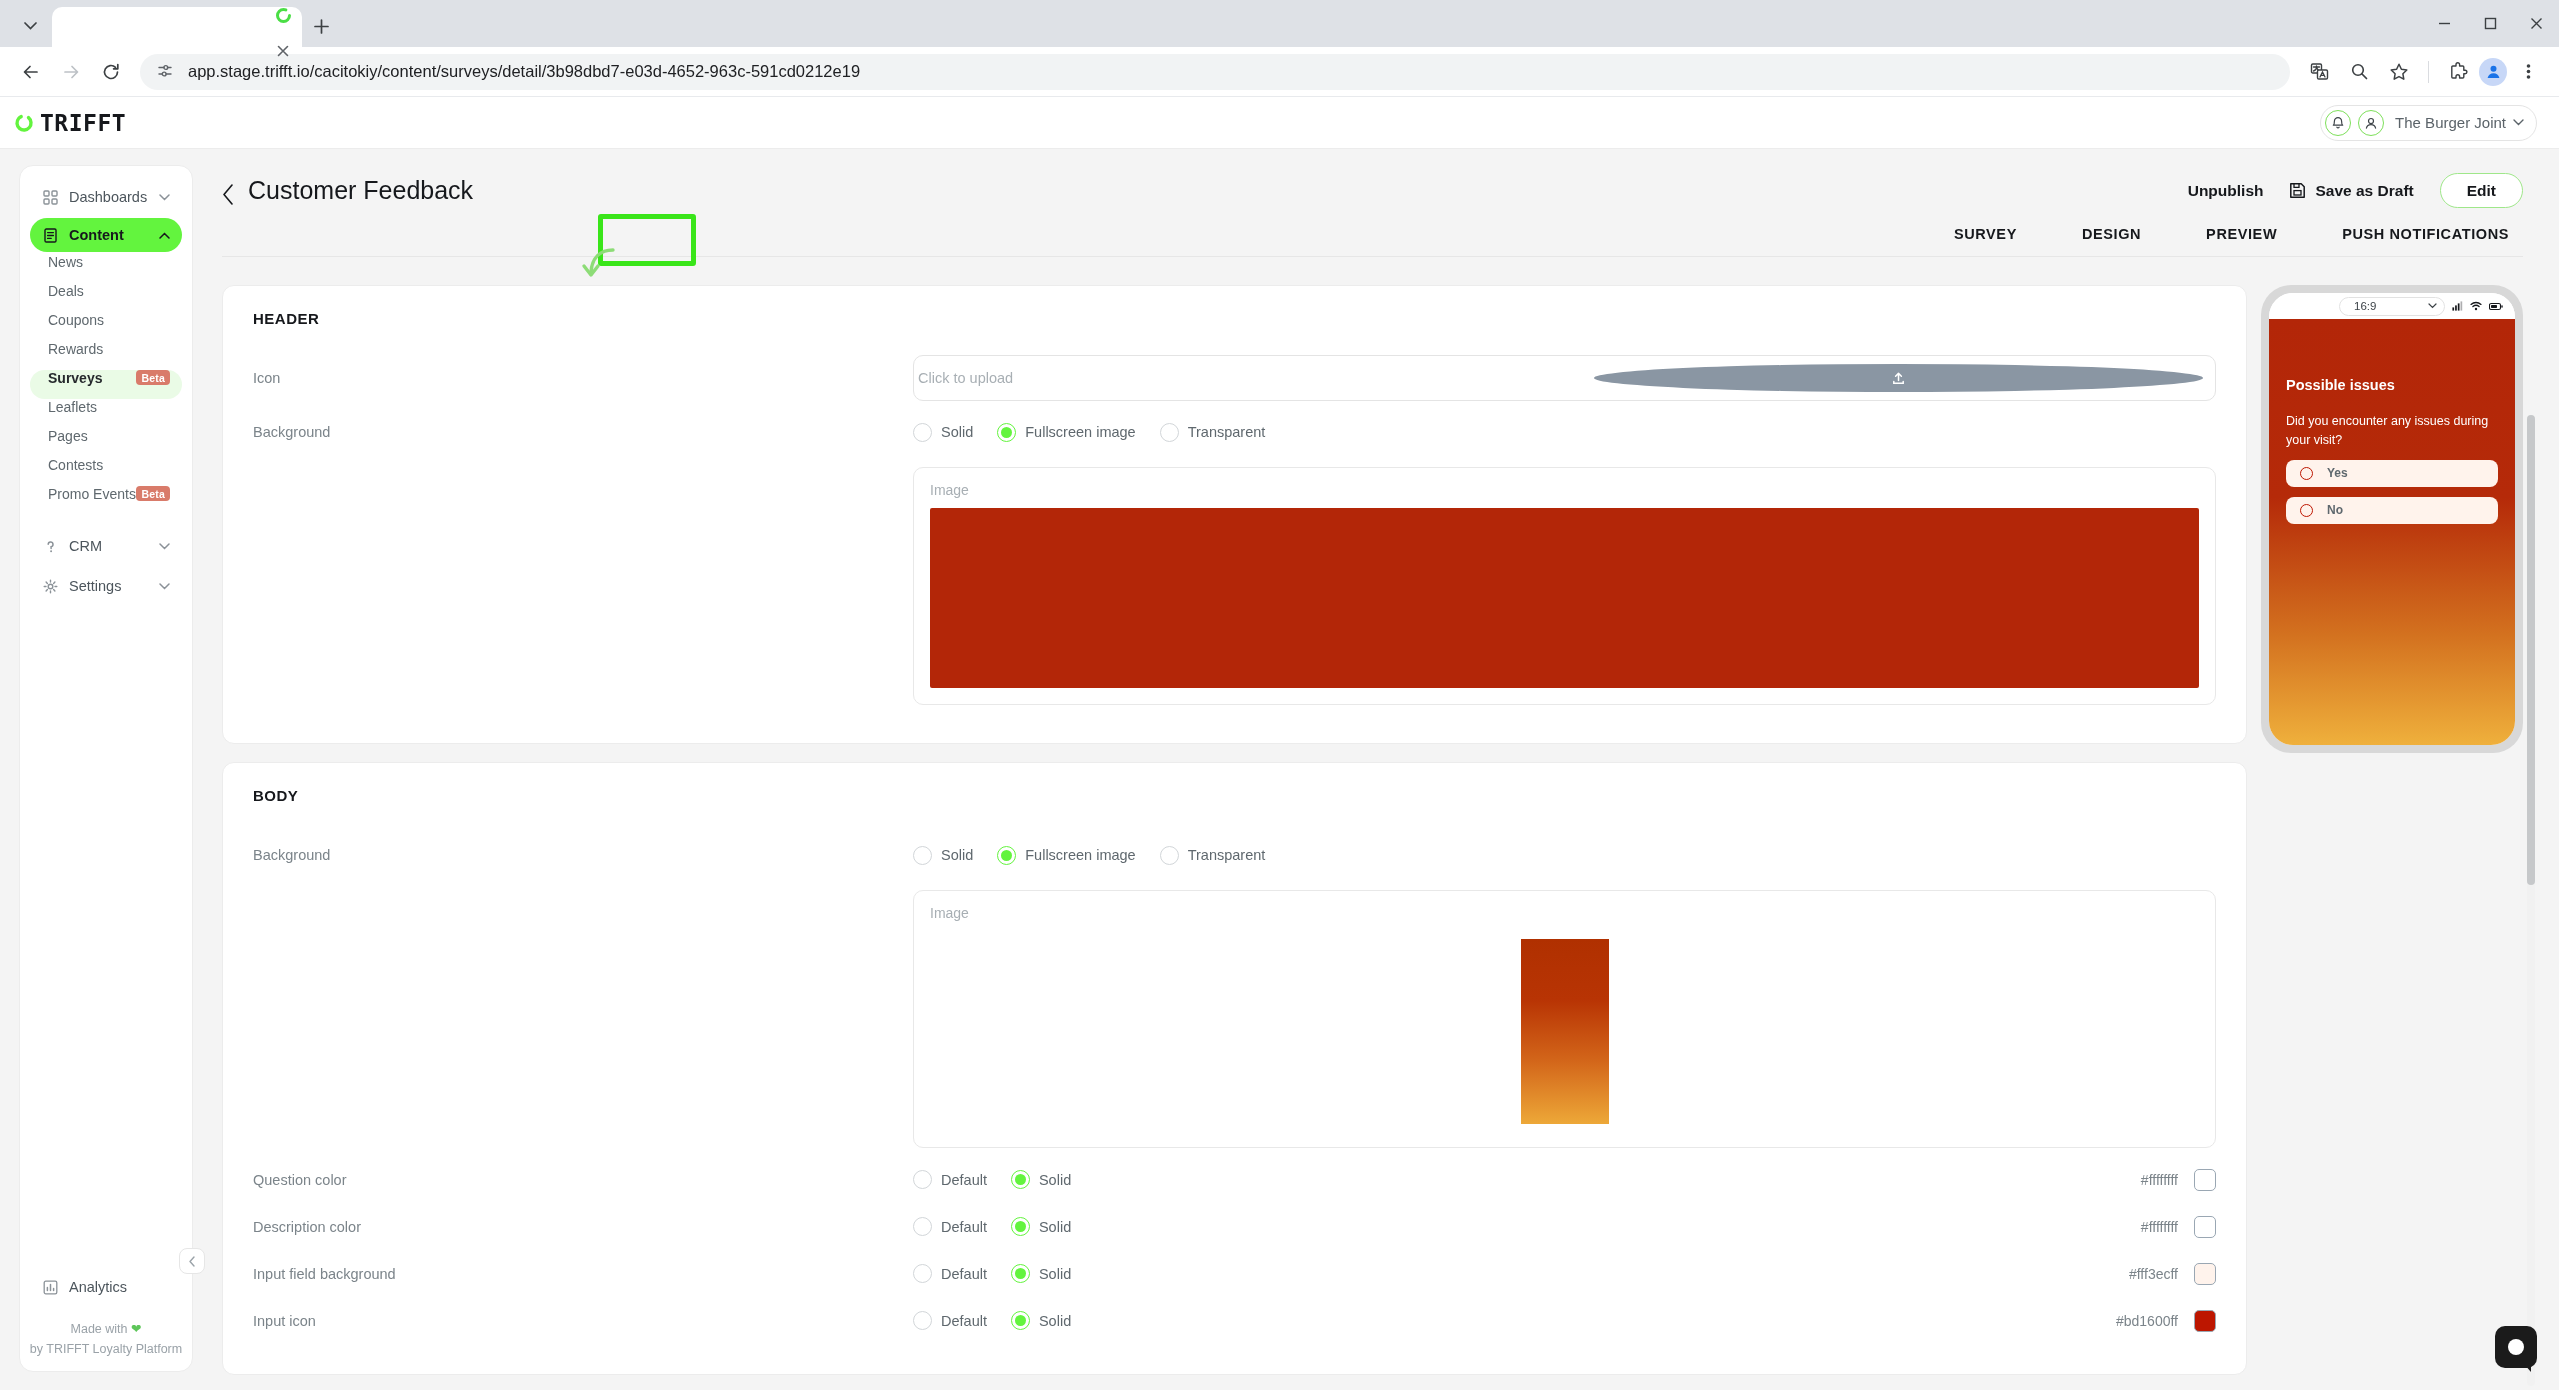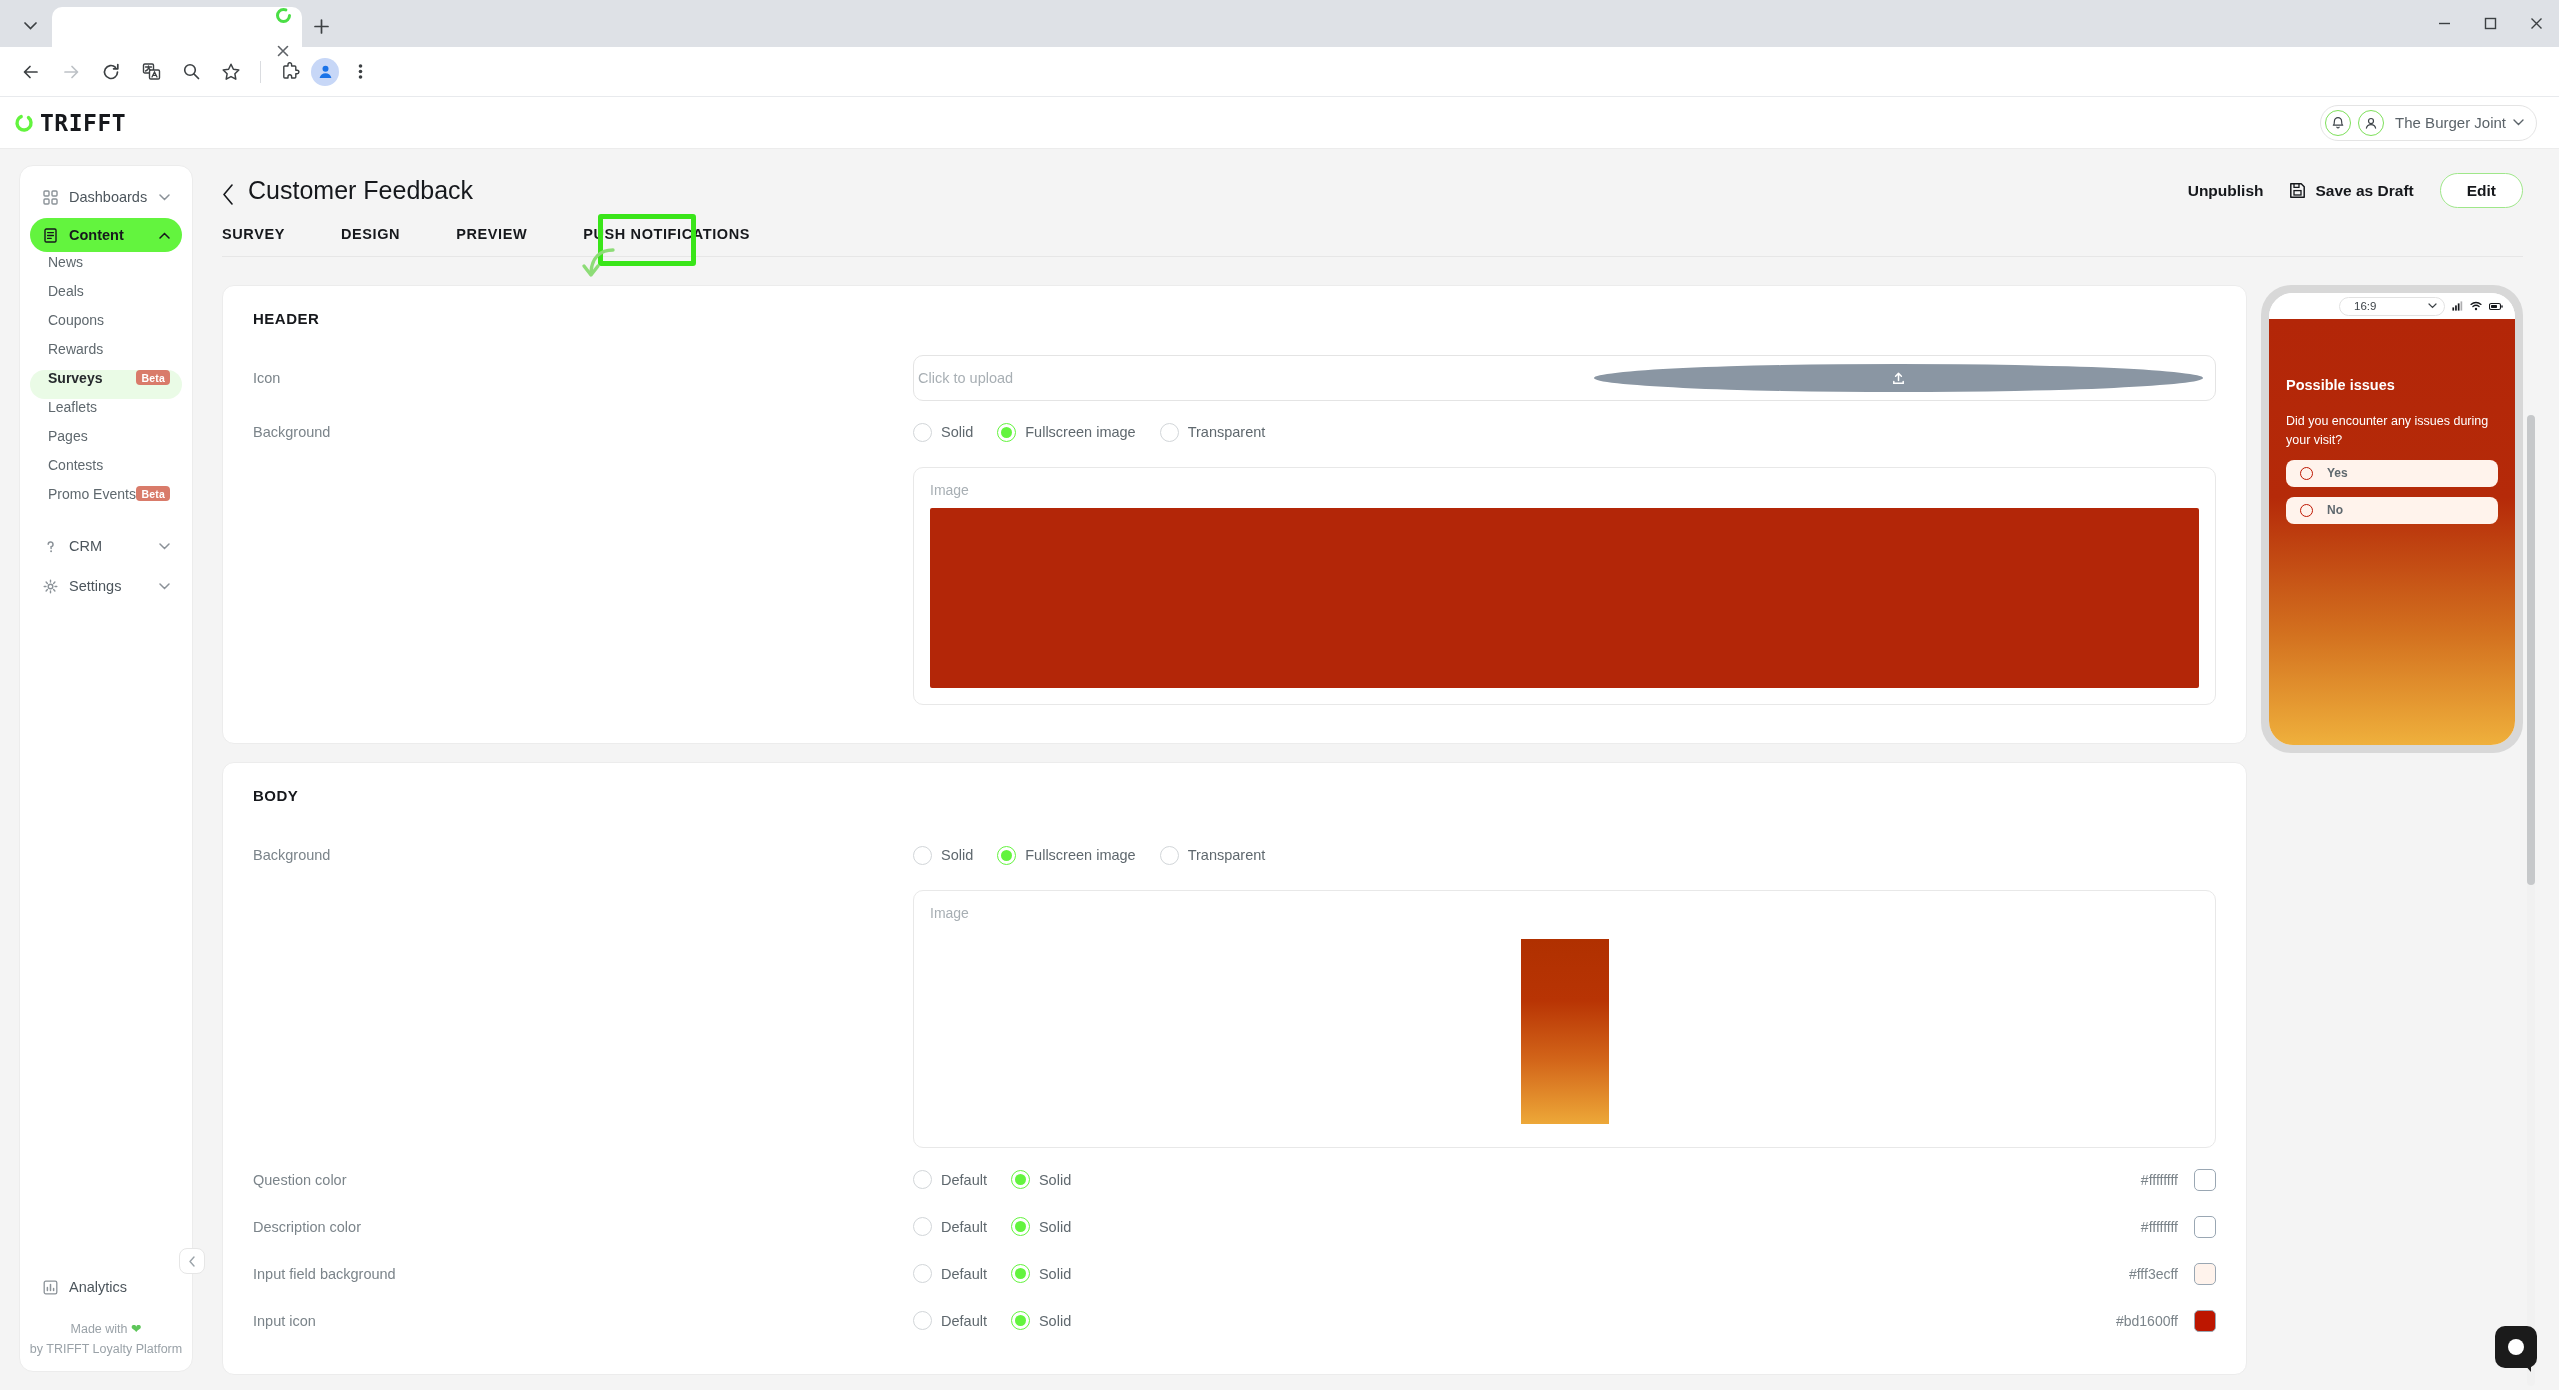--- a/index.html
+++ b/index.html
@@ -122,21 +122,21 @@
   .page-title { font-size: 25px; color: #16181c; font-weight: 400; }
   .head-actions { display: flex; align-items: center; gap: 26px; }
   .txt-btn { font-size: 15.5px; color: #16181c; font-weight: 700; display: flex; align-items: center; gap: 9px; }
   .save-ico { width: 17px; height: 17px; display:flex; }
   .edit-btn {
     border: 1.5px solid #9fe78a; border-radius: 20px; height: 35px;
     display: flex; align-items: center; padding: 0 26px;
     font-size: 15.5px; font-weight: 700; color: #16181c; background: #fff;
   }
 
-  .tabs-row { display: flex; align-items: flex-end; gap: 0; padding: 18px 0 0 12px; position: relative; }
+  .tabs-row { display: flex; align-items: flex-end; gap: 9px; padding: 18px 0 0 12px; position: relative; justify-content: flex-end; }
   .tab-item {
     font-size: 14.5px; font-weight: 700; letter-spacing: .6px; color: #16181c;
     padding: 0 28px 15px; white-space: nowrap;
   }
   .tabs-underline { position: absolute; left: 12px; right: 14px; bottom: 0; height: 1px; background: #e6e6e6; }
   .tab-highlight {
     position: absolute; left: 388px; top: 6px; width: 98px; height: 52px;
     border: 5px solid #39e519; border-radius: 3px; pointer-events: none;
   }
   .tab-arrow { position: absolute; left: 370px; top: 38px; width: 36px; height: 44px; pointer-events: none; }
@@ -290,20 +290,30 @@
   <div class="nav-btn disabled">
     <svg width="20" height="20" viewBox="0 0 20 20">
         <path d="M4 10h11.5M11 4.5L16.5 10 11 15.5" stroke="currentColor" stroke-width="1.7" fill="none" stroke-linecap="round" stroke-linejoin="round"></path>
       </svg>
   </div>
   <div class="nav-btn">
     <svg width="20" height="20" viewBox="0 0 20 20">
         <path d="M16.5 10a6.5 6.5 0 1 1-2-4.7" stroke="currentColor" stroke-width="1.7" fill="none" stroke-linecap="round"></path>
         <path d="M16.8 2.6v4.2h-4.2" stroke="currentColor" stroke-width="1.7" fill="none" stroke-linecap="round" stroke-linejoin="round"></path>
       </svg>
+  </div>
+  <div class="omnibox">
+    <span class="omnibox-icon">
+      <svg width="18" height="18" viewBox="0 0 18 18">
+          <path d="M3 5.5h5M11.5 5.5h3.5M3 12h3.5M10 12h5" stroke="currentColor" stroke-width="1.4" stroke-linecap="round"></path>
+          <circle cx="9.8" cy="5.5" r="1.9" fill="none" stroke="currentColor" stroke-width="1.4"></circle>
+          <circle cx="8.2" cy="12" r="1.9" fill="none" stroke="currentColor" stroke-width="1.4"></circle>
+        </svg>
+    </span>
+    <span>app.stage.trifft.io/cacitokiy/content/surveys/detail/3b98dbd7-e03d-4652-963c-591cd0212e19</span>
   </div>
   <div class="tb-right">
     <div class="tb-icon">
       <svg width="19" height="19" viewBox="0 0 19 19">
           <rect x="1.5" y="2" width="10" height="9" rx="1.3" fill="none" stroke="currentColor" stroke-width="1.4"></rect>
           <path d="M3.5 5h6M6.5 4v1.2c0 2-1.5 3.4-3 3.8M7 6.2c.4 1.6 1.4 2.3 2.4 2.6" stroke="currentColor" stroke-width="1.3" fill="none" stroke-linecap="round"></path>
           <rect x="7.5" y="8" width="10" height="9" rx="1.3" fill="#fff" stroke="currentColor" stroke-width="1.4"></rect>
           <path d="M10 15l2.5-5 2.5 5M10.8 13.4h3.4" stroke="currentColor" stroke-width="1.3" fill="none" stroke-linecap="round"></path>
         </svg>
     </div>

